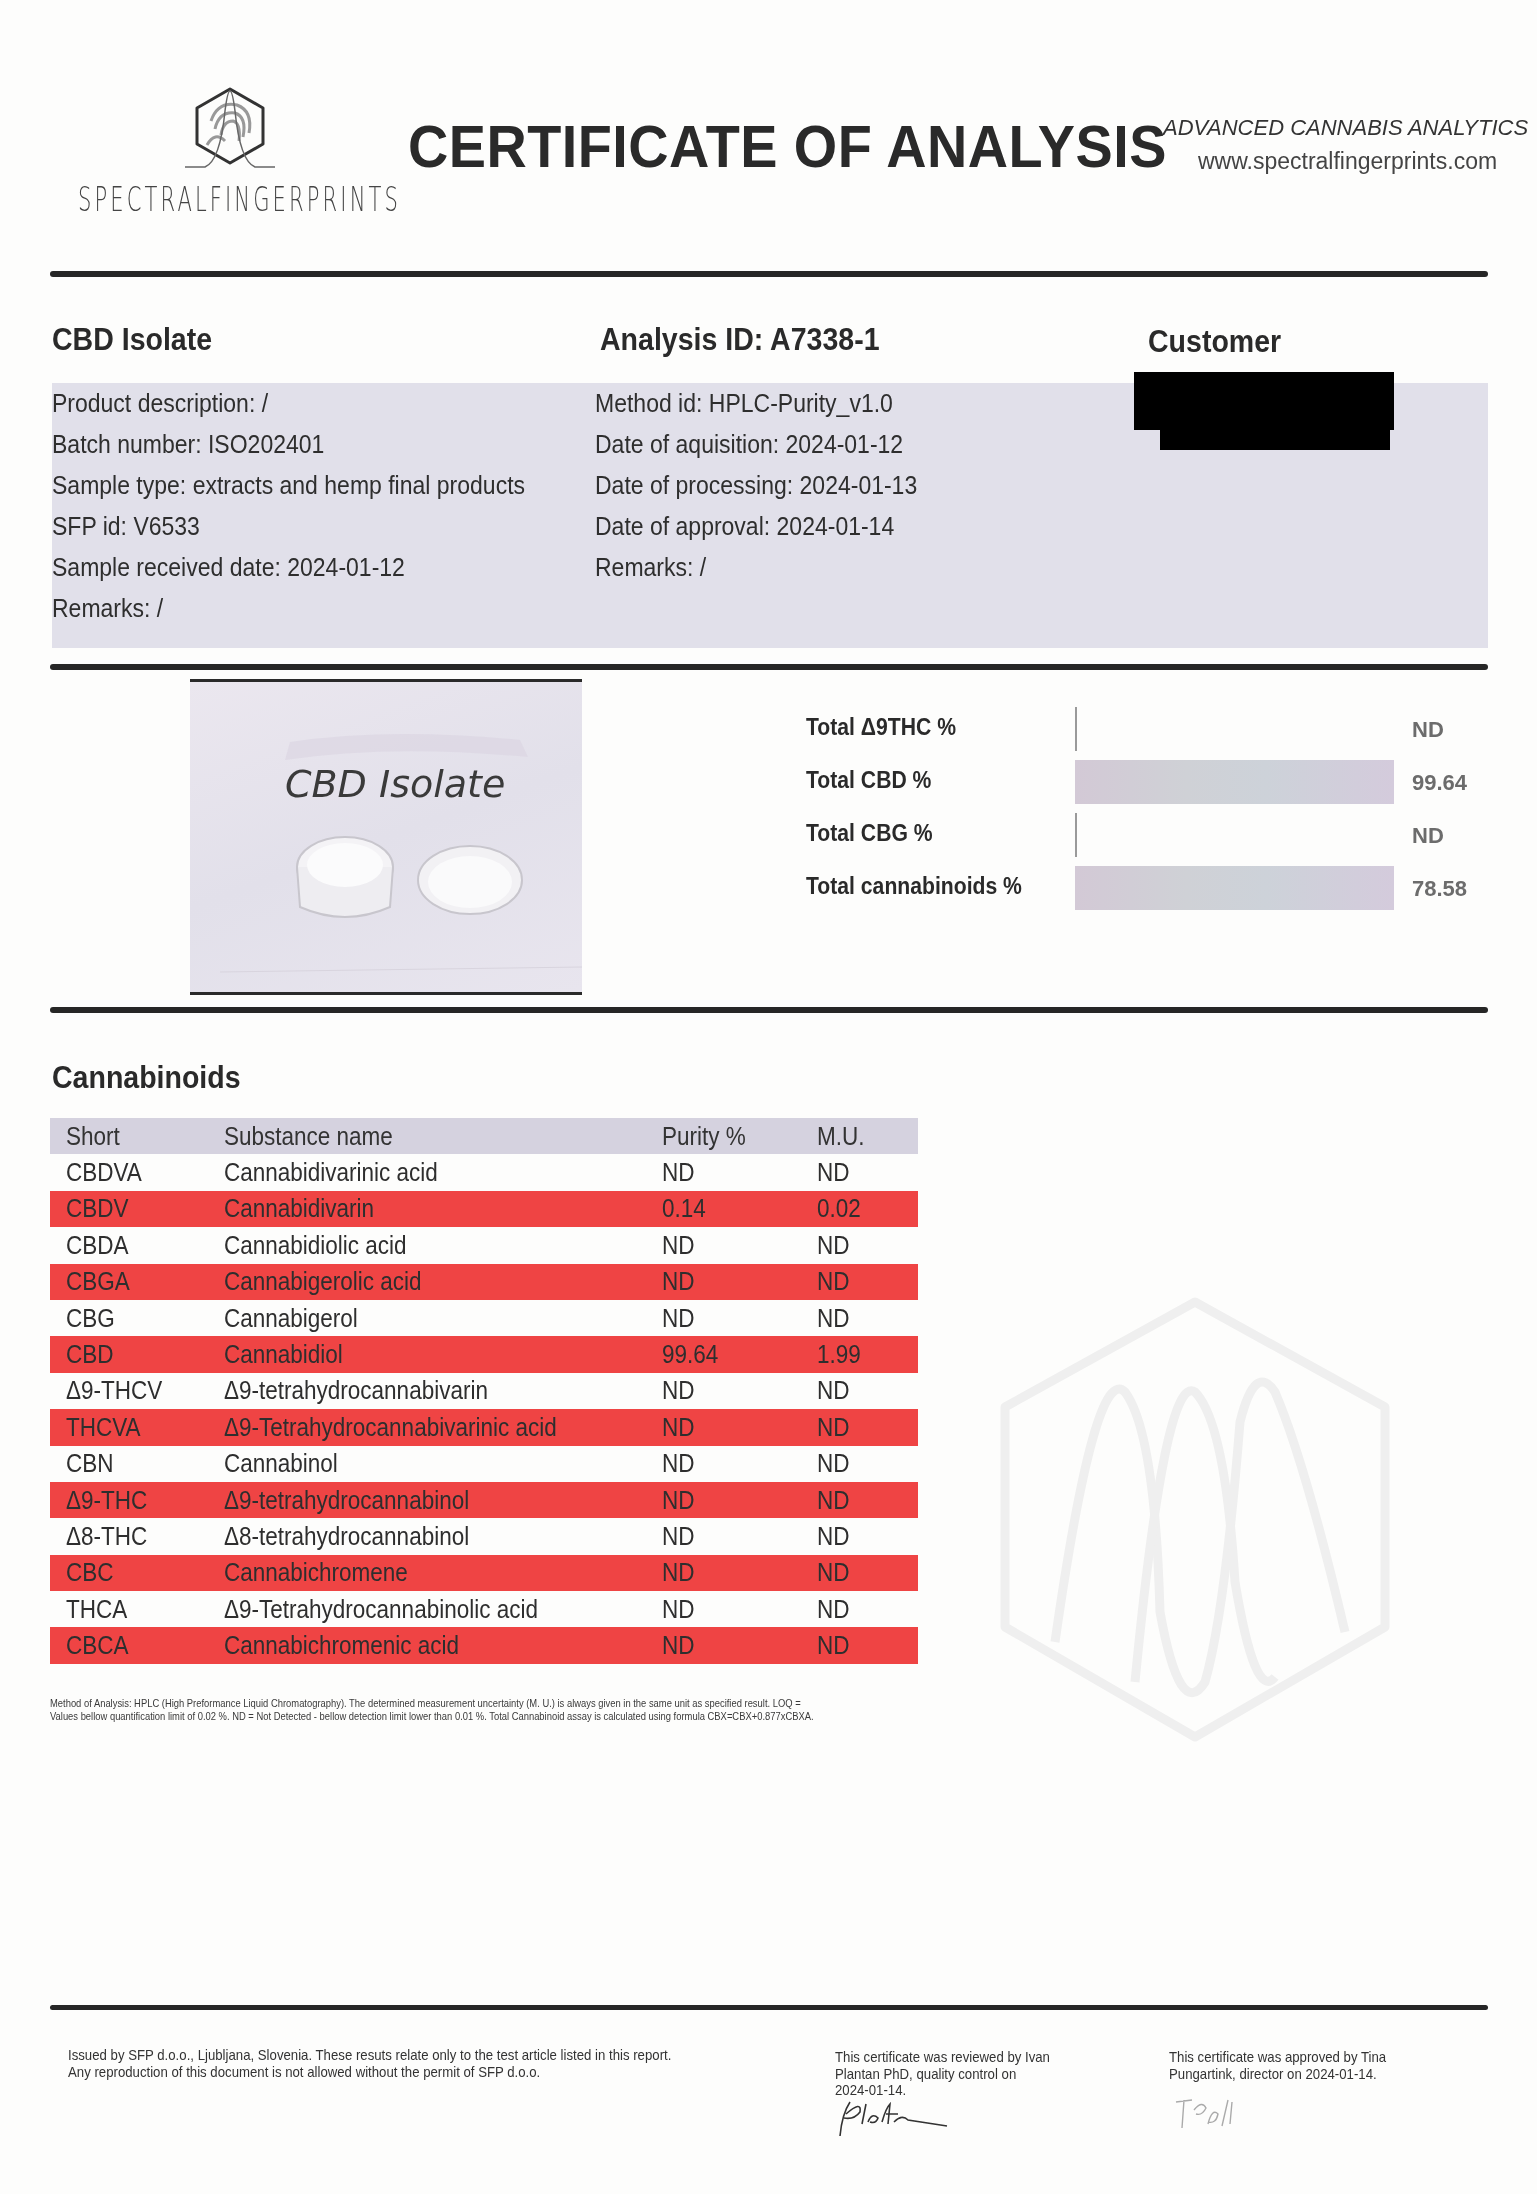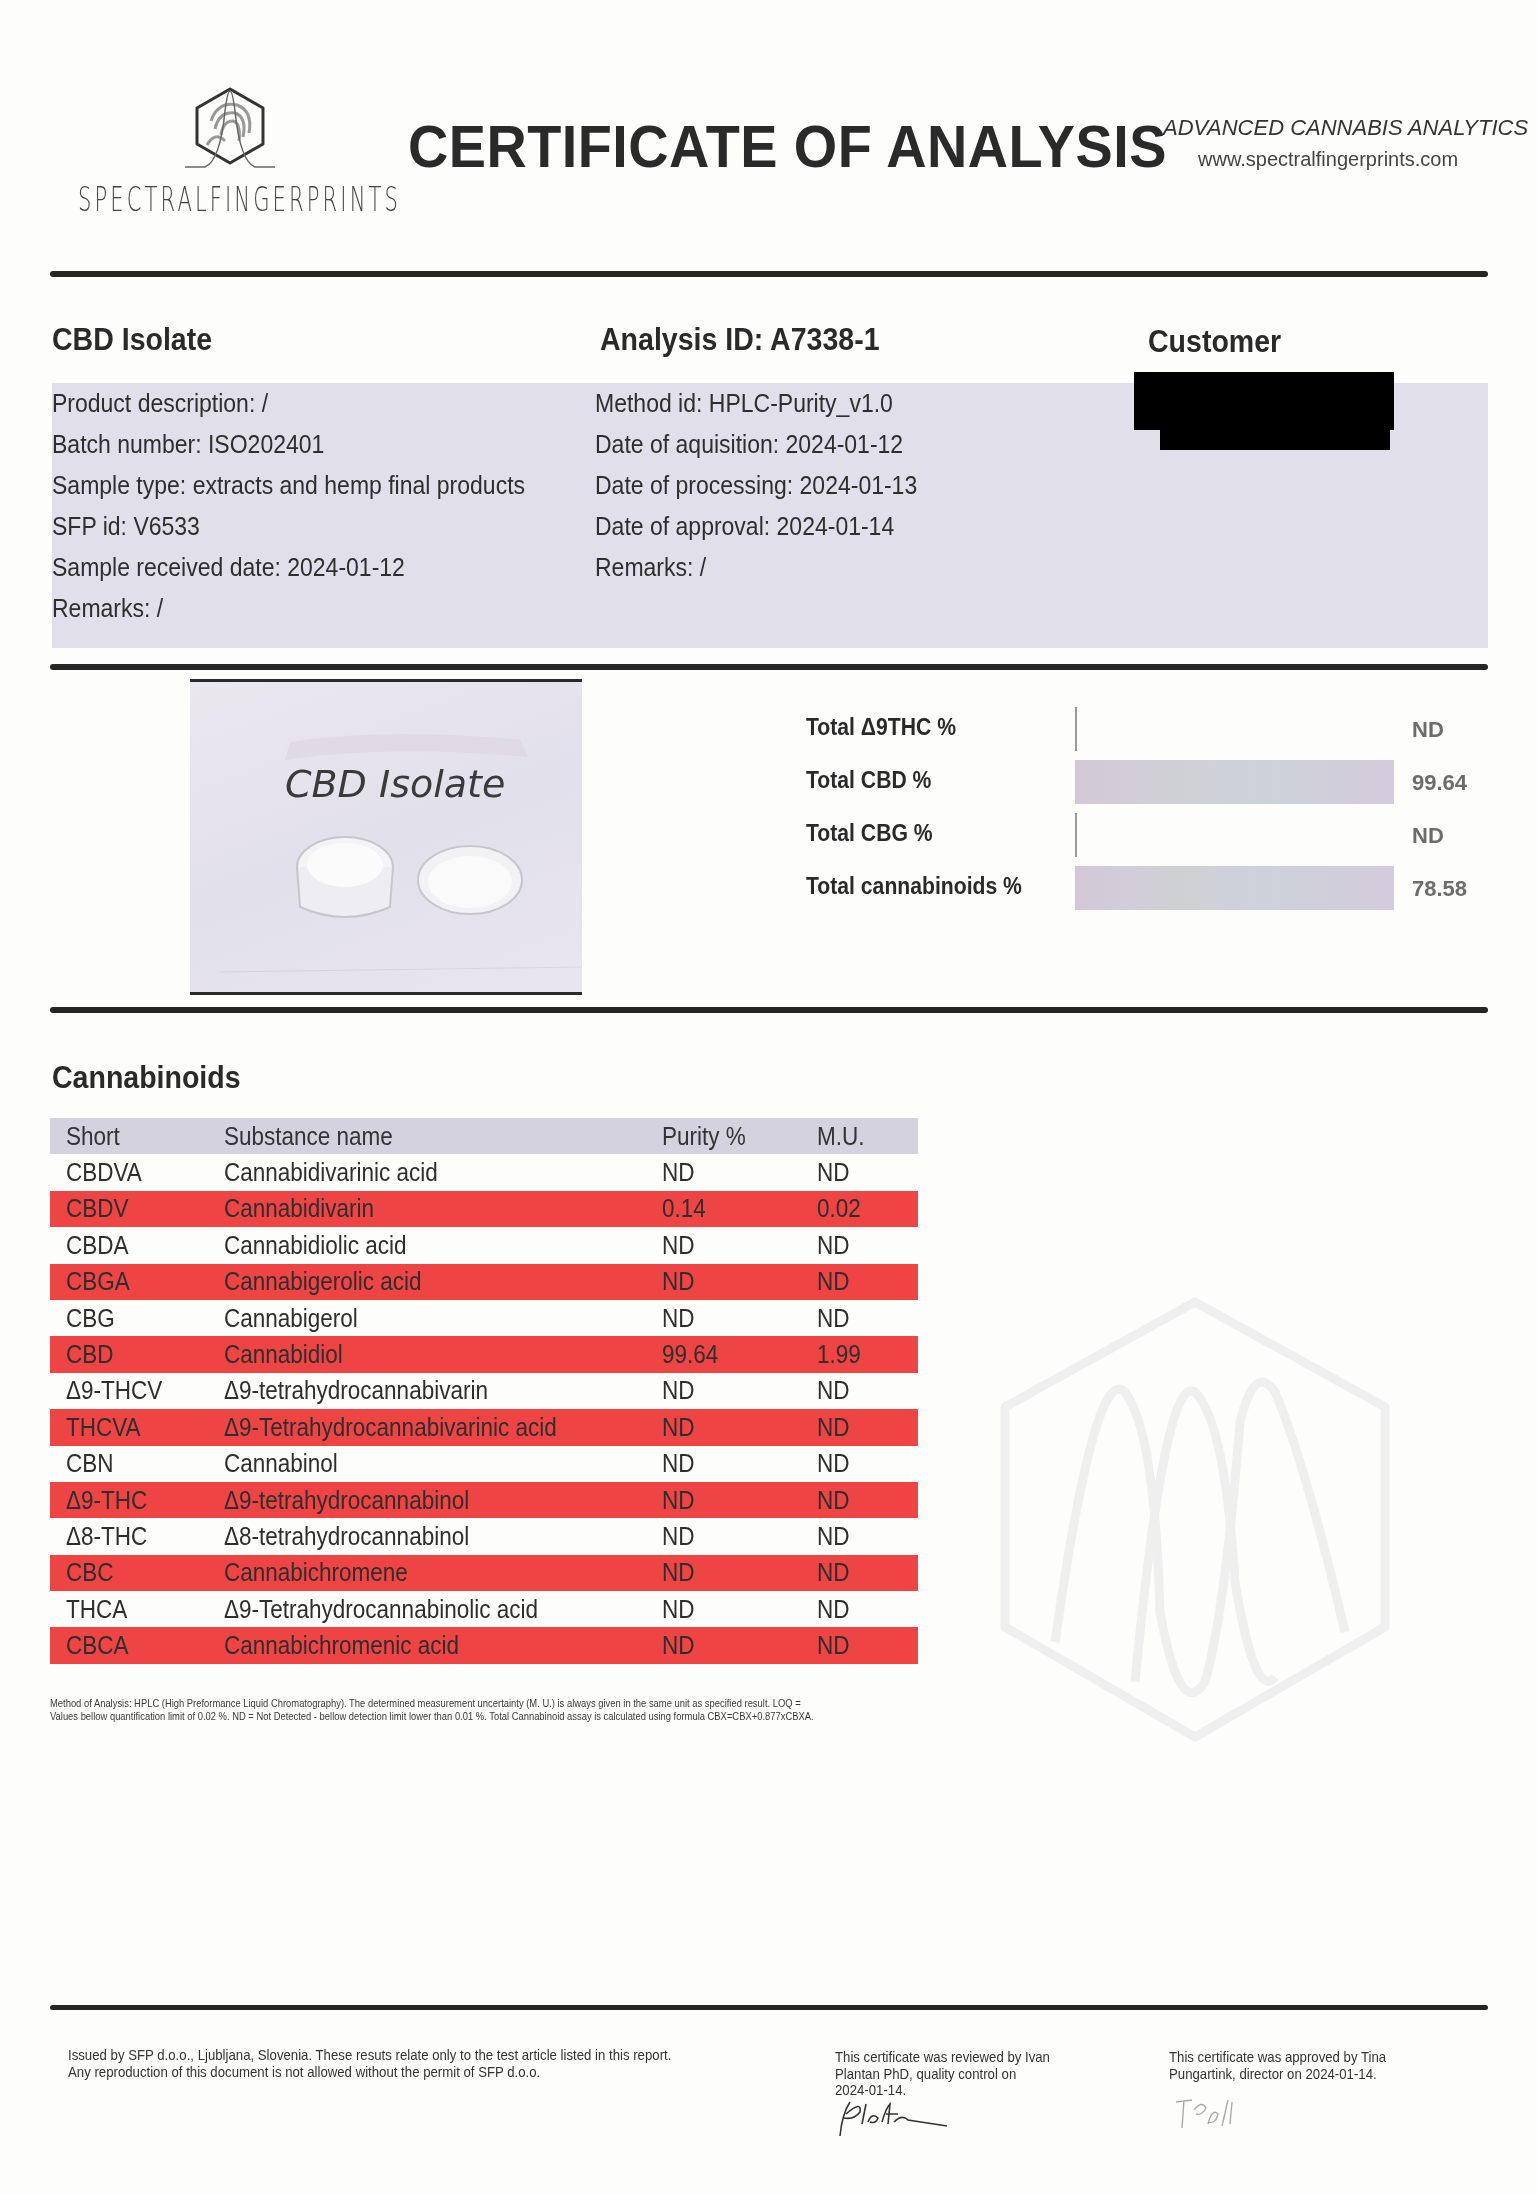--- a/index.html
+++ b/index.html
@@ -11,21 +11,21 @@
   }
   .abs { position: absolute; }
   .rule { position: absolute; left: 50px; width: 1438px; height: 6px; background: #262626; border-radius: 3px; }
 
   
   .logo-wrap { left: 70px; top: 71px; width: 320px; height: 160px; }
   .logo-wrap svg { position: absolute; left: 115px; top: 0; }
   .brand { position: absolute; left: 8px; top: 108px; font-size: 34px; letter-spacing: 5px; color: #444; font-weight: normal; transform: scaleX(0.62); transform-origin: left top; white-space: nowrap; font-family: "DejaVu Sans", sans-serif; font-weight: 200; }
   .doc-title { left: 408px; top: 112px; font-size: 60px; font-weight: bold; color: #2a2a2a; letter-spacing: 0.5px; white-space: nowrap; transform: scaleX(0.93); transform-origin: left top; }
   .tagline { left: 1163px; top: 115px; font-size: 22px; font-style: italic; color: #333; white-space: nowrap; }
-  .website { left: 1198px; top: 148px; font-size: 20px; color: #444; white-space: nowrap; }
+  .website { left: 1198px; top: 148px; font-size: 23px; color: #444; white-space: nowrap; }
 
   
   .sec-head { font-size: 31px; font-weight: bold; color: #2a2a2a; white-space: nowrap; transform: scaleX(0.92); transform-origin: left top; }
   .info-panel { left: 52px; top: 383px; width: 1436px; height: 265px; background: #e1e0ea; }
   .info-line { position: absolute; font-size: 25px; color: #2e2e2e; white-space: nowrap; transform: scaleX(0.92); transform-origin: left top; }
   .redact-a { left: 1134px; top: 372px; width: 260px; height: 58px; background: #000; }
   .redact-b { left: 1160px; top: 426px; width: 230px; height: 24px; background: #000; }
 
   
   .photo { left: 190px; top: 679px; width: 392px; height: 310px; background: linear-gradient(160deg, #ebe7ef 0%, #e2e0ea 50%, #e8e5ee 100%); border-top: 3px solid #2a2a2a; border-bottom: 3px solid #2a2a2a; overflow: hidden; }

